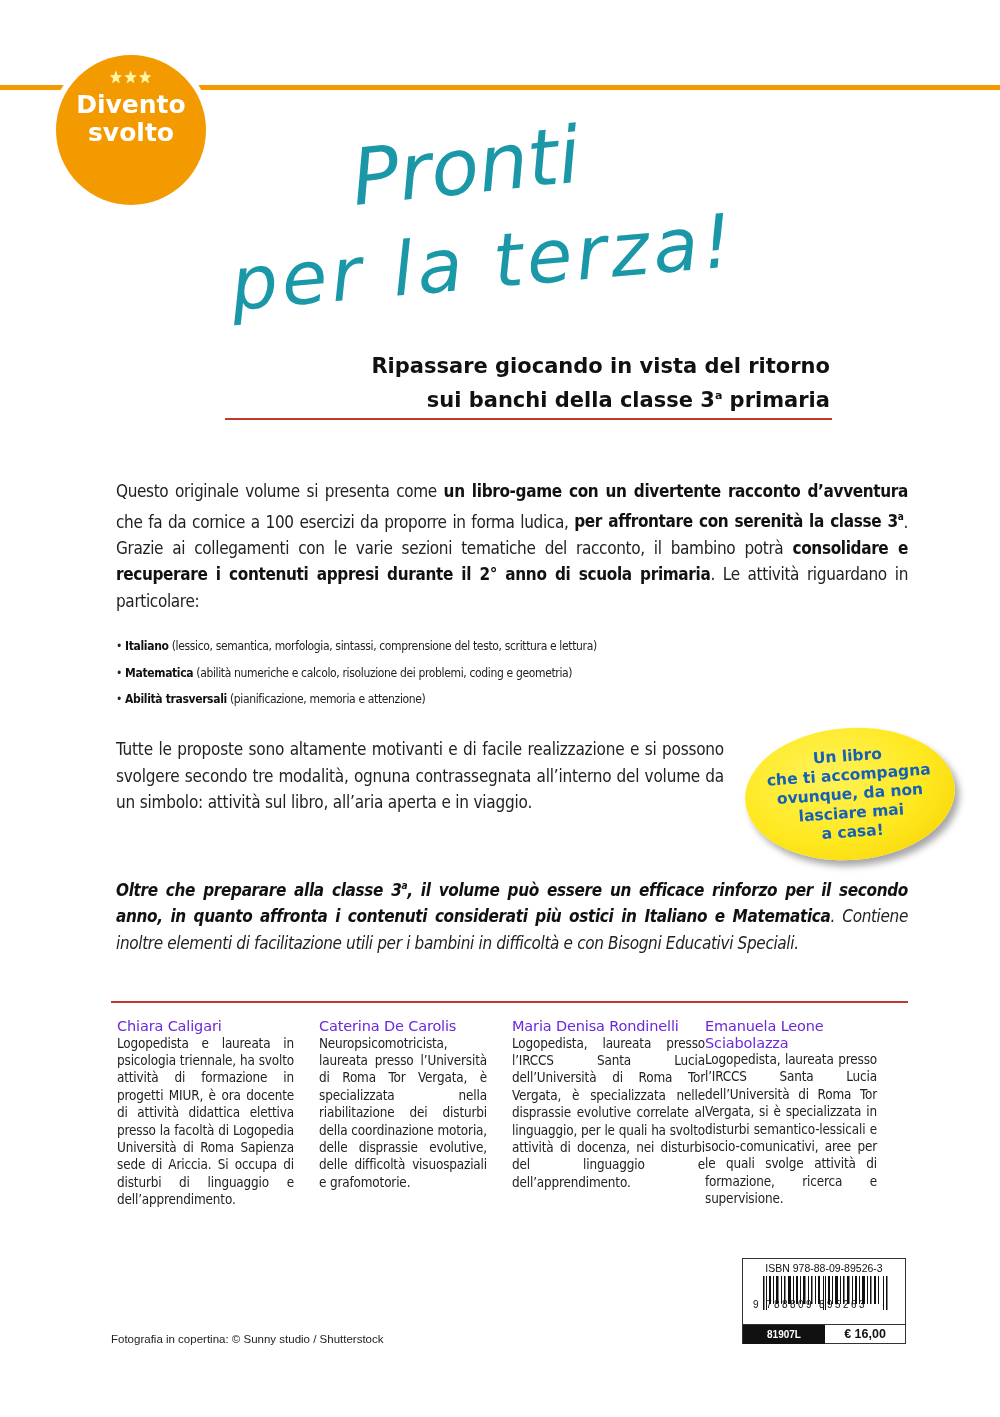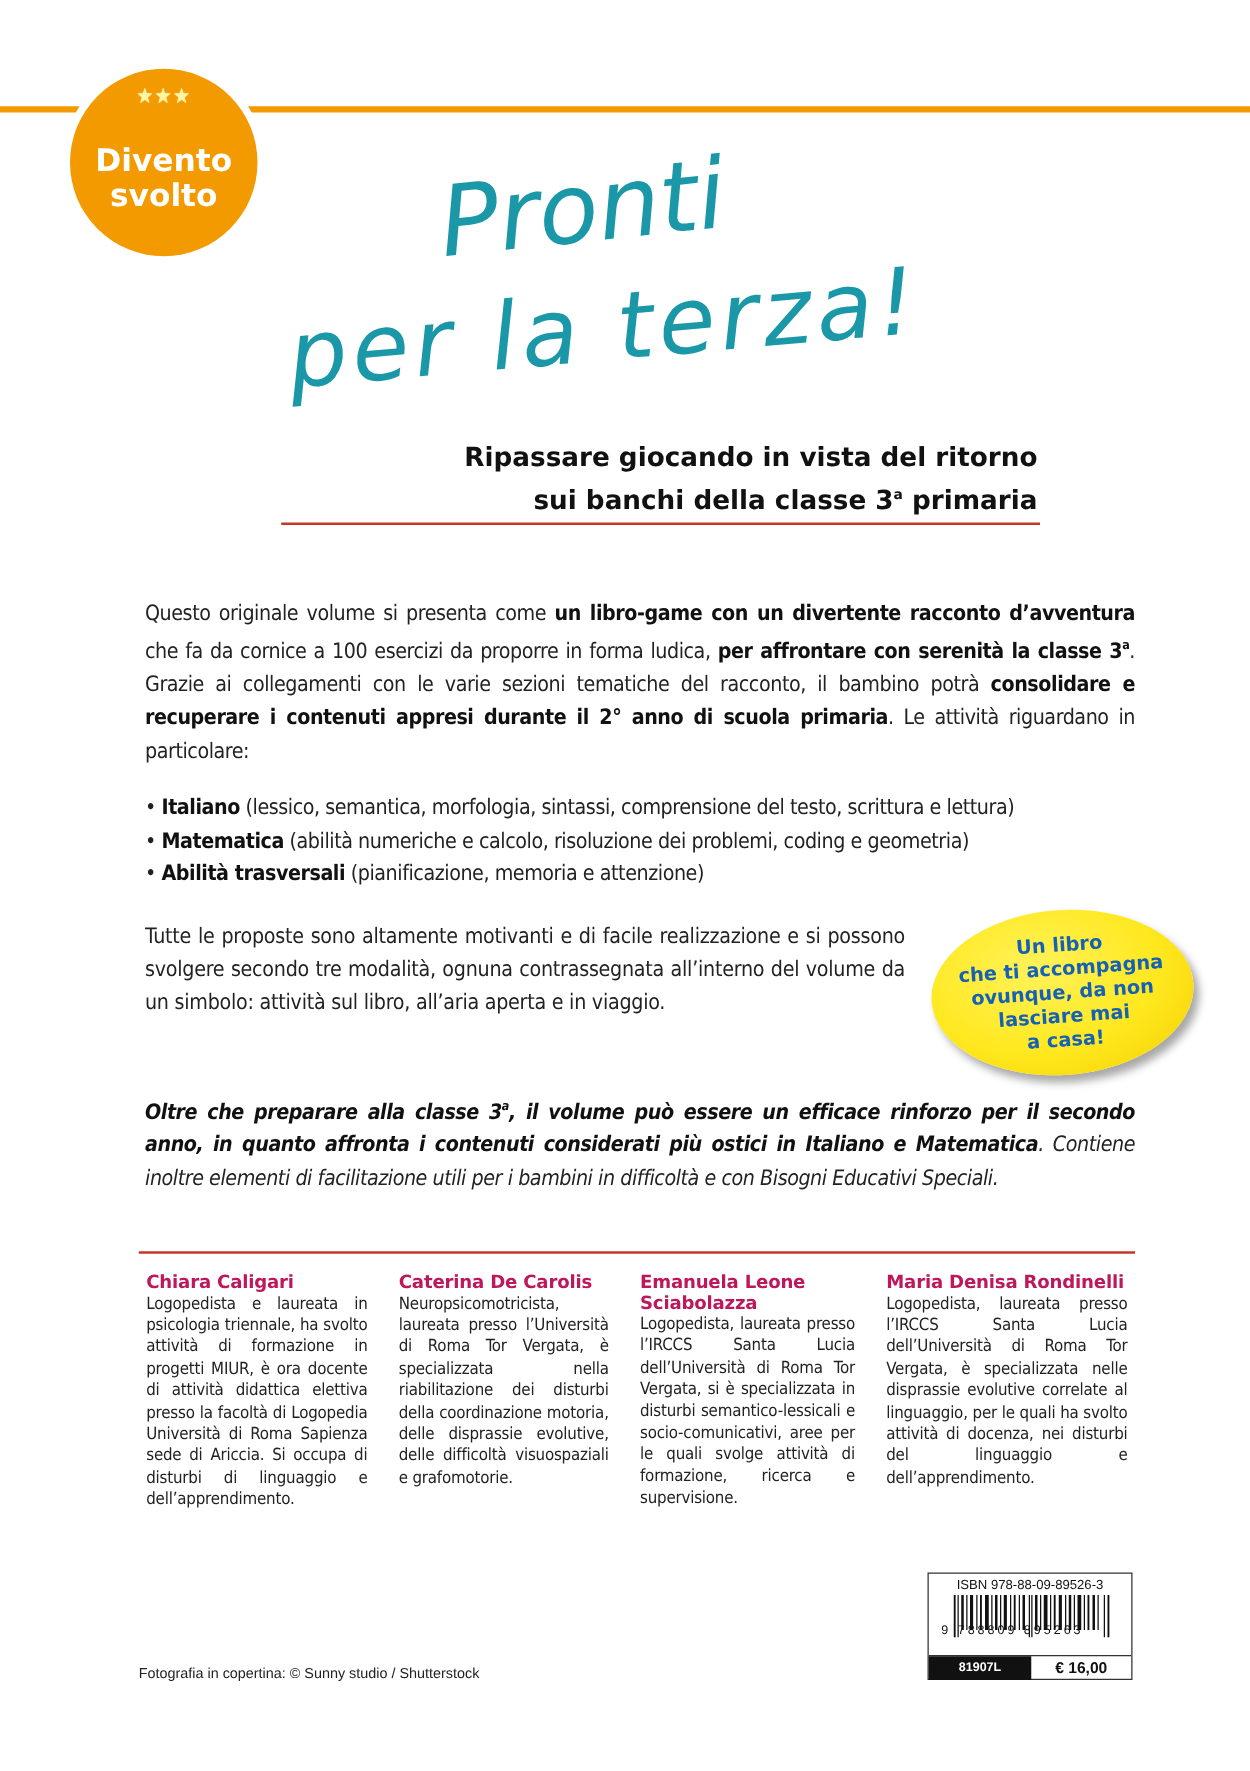--- a/index.html
+++ b/index.html
@@ -18,21 +18,21 @@
     border-radius: 50%; background: #f39a00;
     box-shadow: 0 0 0 6px #ffffff;
     display: flex; flex-direction: column; align-items: center; justify-content: flex-start;
     color: #fff; text-align: center;
   }
   .badge .stars {
     margin-top: 12px; font-size: 17px; letter-spacing: 1px; color: #fff7a0;
     text-shadow: 0 0 1px #fff;
   }
   .badge .label {
-    margin-top: 28px; font-family: "DejaVu Sans", "Liberation Sans", sans-serif;
+    margin-top: 4px; font-family: "DejaVu Sans", "Liberation Sans", sans-serif;
     font-weight: bold; font-size: 25px; line-height: 28px;
   }
   .title {
     position: absolute; left: 225px; top: 120px; width: 620px; height: 220px;
     color: #1a98a8;
   }
   .title svg { width: 620px; height: 220px; }
   .title text {
     font-family: "DejaVu Sans", "Liberation Sans", sans-serif;
     font-style: italic; fill: #1a98a8;
@@ -49,21 +49,21 @@
   }
   .body-text {
     position: absolute; left: 116px; width: 792px;
     font-size: 17px; line-height: 26.5px; color: #222;
     text-align: justify; letter-spacing: -0.35px;
   }
   .body-text b { font-weight: bold; color: #111; }
   .body-text sup { font-size: 10px; }
   .p1 { top: 478px; }
   .bullets { position: absolute; left: 116px; top: 633px; width: 800px;
-    font-size: 17px; line-height: 26.5px; color: #222; letter-spacing: -0.35px; }
+    font-size: 12px; line-height: 26.5px; color: #222; letter-spacing: -0.35px; }
   .bullets div b { color: #111; }
   .p2 { top: 736px; width: 608px; letter-spacing: -0.2px; }
   .p3 { top: 873px; font-style: italic; }
   .oval {
     position: absolute; left: 745px; top: 728px; width: 210px; height: 132px;
     border-radius: 50%;
     background: radial-gradient(ellipse at 40% 35%, #fff25a 0%, #ffe81f 55%, #f3cf00 100%);
     box-shadow: 4px 6px 7px rgba(0,0,0,0.35);
     display: flex; align-items: center; justify-content: center; text-align: center;
     transform: rotate(-4deg);
@@ -75,21 +75,21 @@
   .authors-rule {
     position: absolute; left: 111px; top: 1001px; width: 797px; height: 2px;
     background: #c0392b;
   }
   .authors {
     position: absolute; left: 117px; top: 1018px; width: 800px; display: flex;
   }
   .author { font-size: 13.4px; line-height: 17.4px; color: #222; text-align: justify;
     letter-spacing: -0.15px; }
   .author .name { font-family: "DejaVu Sans", "Liberation Sans", sans-serif;
-    font-weight: bold; font-size: 14.5px; line-height: 16.5px; color: #be185d; text-align: left; }
+    font-weight: normal; font-size: 14.5px; line-height: 16.5px; color: #6d28d9; text-align: left; }
   .a1 { width: 177px; margin-right: 25px; }
   .a2 { width: 168px; margin-right: 25px; }
   .a3 { width: 172px; margin-right: 25px; }
   .a4 { width: 193px; }
   .credit {
     position: absolute; left: 111px; top: 1333px;
     font-family: "Liberation Sans", sans-serif; font-size: 11.5px; color: #222;
   }
   .isbn-box {
     position: absolute; left: 742px; top: 1258px; width: 164px; height: 86px;
@@ -163,27 +163,27 @@
 
 <div class="authors">
   <div class="author a1">
     <div class="name">Chiara Caligari</div>
     <div>Logopedista e laureata in psicologia triennale, ha svolto attività di formazione in progetti MIUR, è ora docente di attività didattica elettiva presso la facoltà di Logopedia Università di Roma Sapienza sede di Ariccia. Si occupa di disturbi di linguaggio e dell’apprendimento.</div>
   </div>
   <div class="author a2">
     <div class="name">Caterina De Carolis</div>
     <div>Neuropsicomotricista, laureata presso l’Università di Roma Tor Vergata, è specializzata nella riabilitazione dei disturbi della coordinazione motoria, delle disprassie evolutive, delle difficoltà visuospaziali e grafomotorie.</div>
   </div>
+  <div class="author a4">
+    <div class="name">Maria Denisa Rondinelli</div>
+    <div>Logopedista, laureata presso l’IRCCS Santa Lucia dell’Università di Roma Tor Vergata, è specializzata nelle disprassie evolutive correlate al linguaggio, per le quali ha svolto attività di docenza, nei disturbi del linguaggio e dell’apprendimento.</div>
+  </div>
   <div class="author a3">
     <div class="name">Emanuela Leone Sciabolazza</div>
     <div>Logopedista, laureata presso l’IRCCS Santa Lucia dell’Università di Roma Tor Vergata, si è specializzata in disturbi semantico-lessicali e socio-comunicativi, aree per le quali svolge attività di formazione, ricerca e supervisione.</div>
-  </div>
-  <div class="author a4">
-    <div class="name">Maria Denisa Rondinelli</div>
-    <div>Logopedista, laureata presso l’IRCCS Santa Lucia dell’Università di Roma Tor Vergata, è specializzata nelle disprassie evolutive correlate al linguaggio, per le quali ha svolto attività di docenza, nei disturbi del linguaggio e dell’apprendimento.</div>
   </div>
 </div>
 
 <div class="credit">Fotografia in copertina: © Sunny studio / Shutterstock</div>
 
 <div class="isbn-box">
   <div class="isbn-text">ISBN 978-88-09-89526-3</div>
   <svg class="barcode" viewBox="0 0 130 34">
     <g fill="#111">
       <rect x="2" y="0" width="1.5" height="34"></rect>

